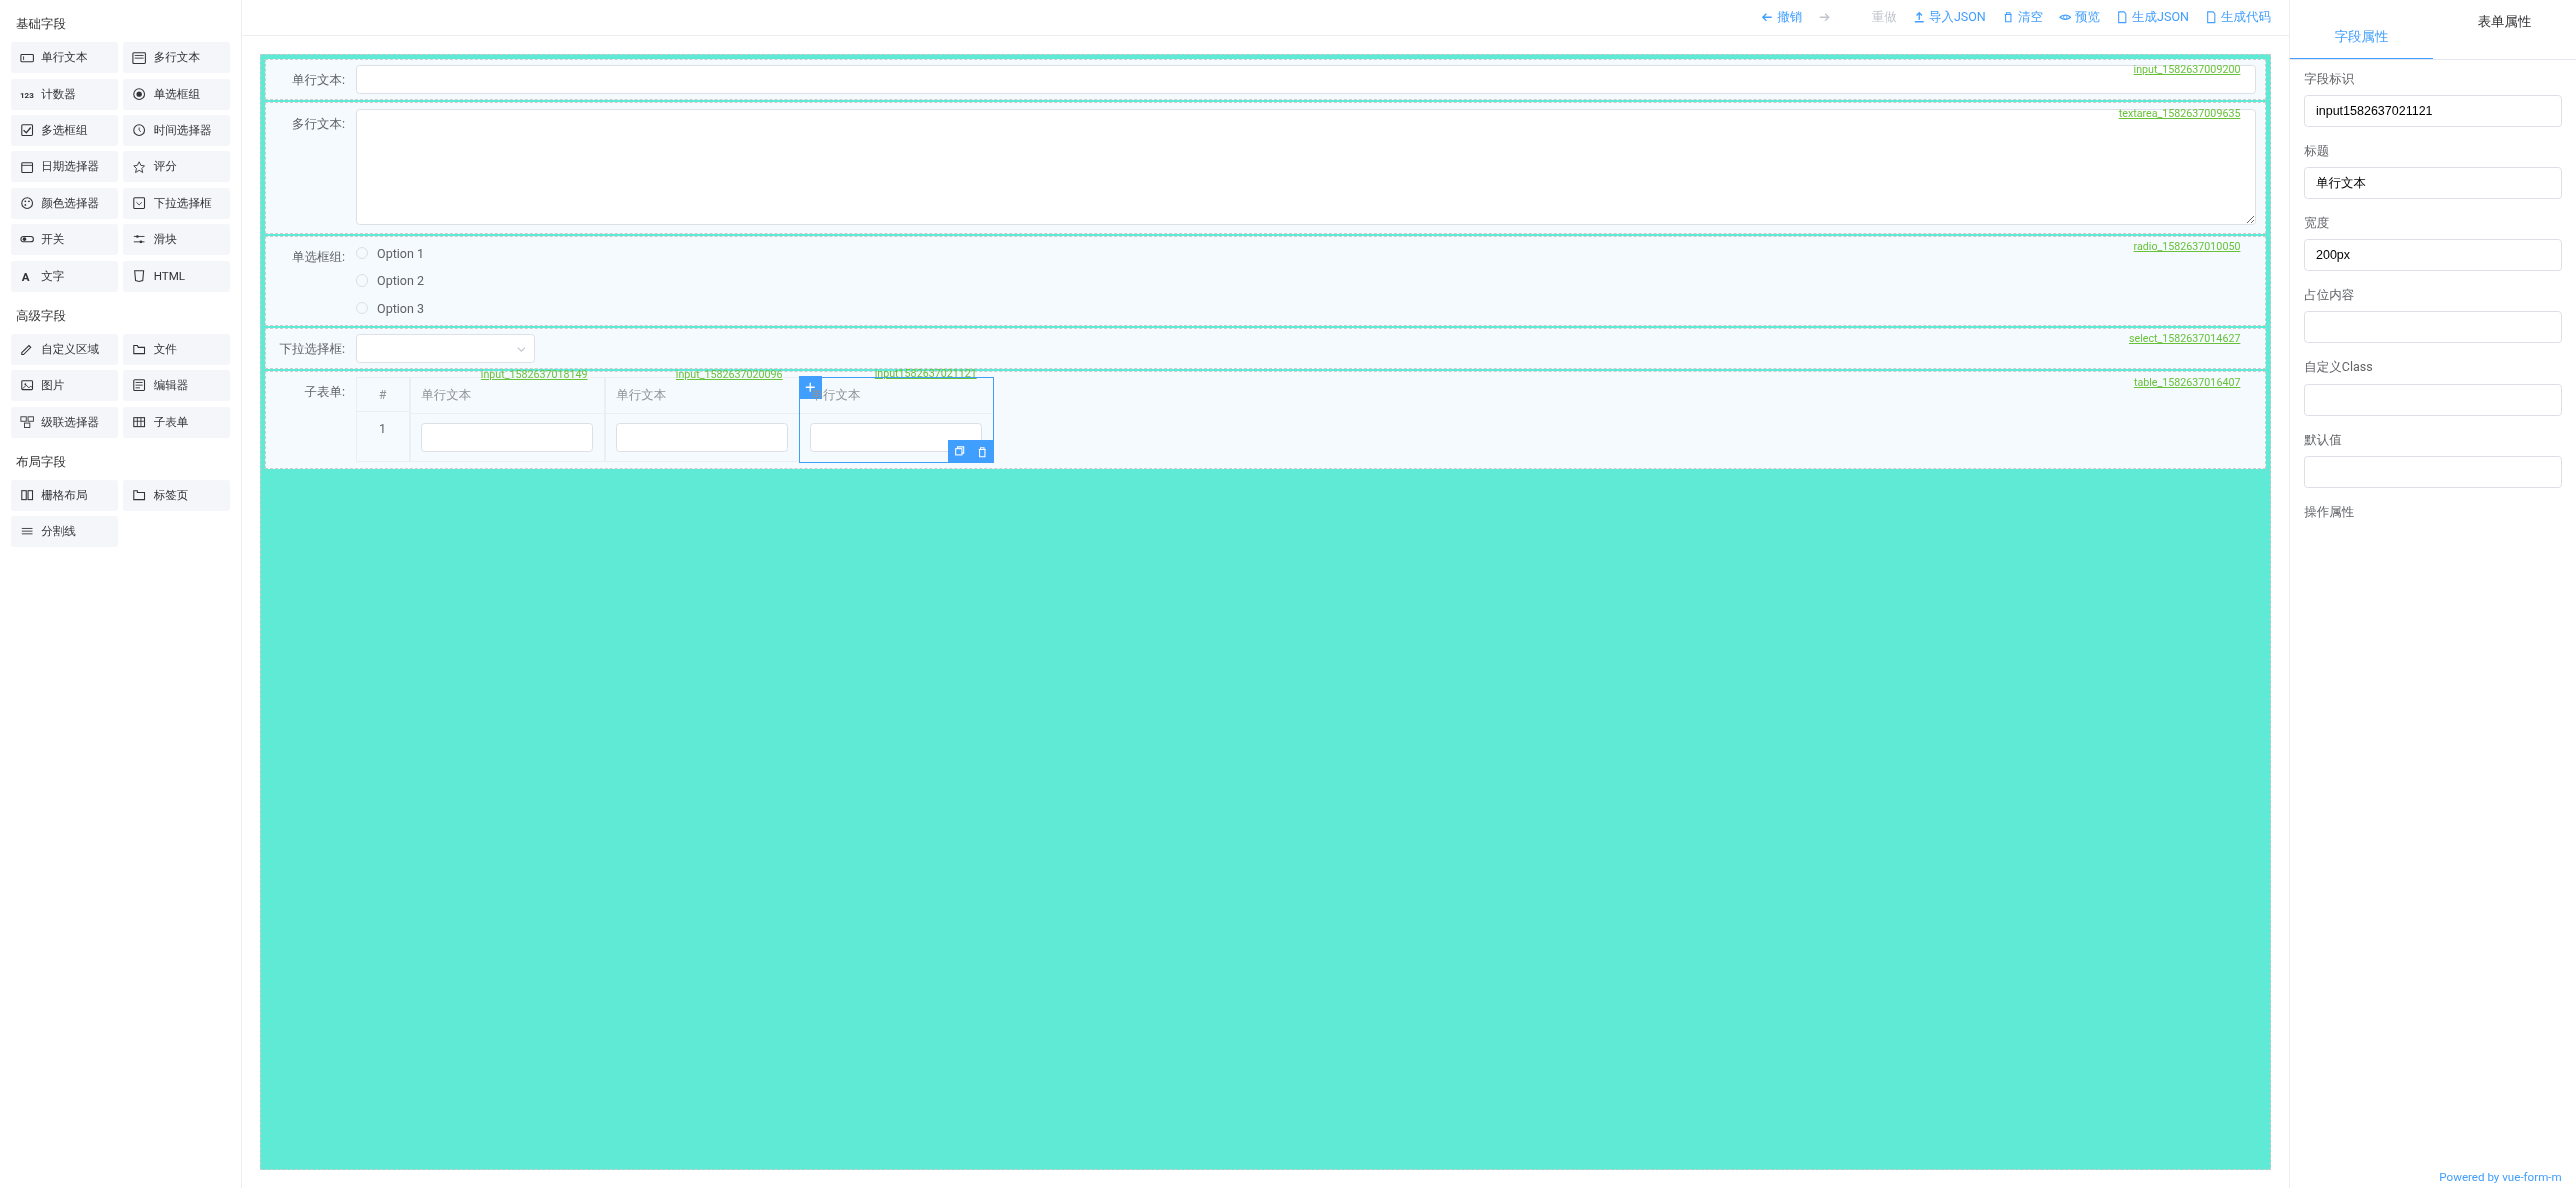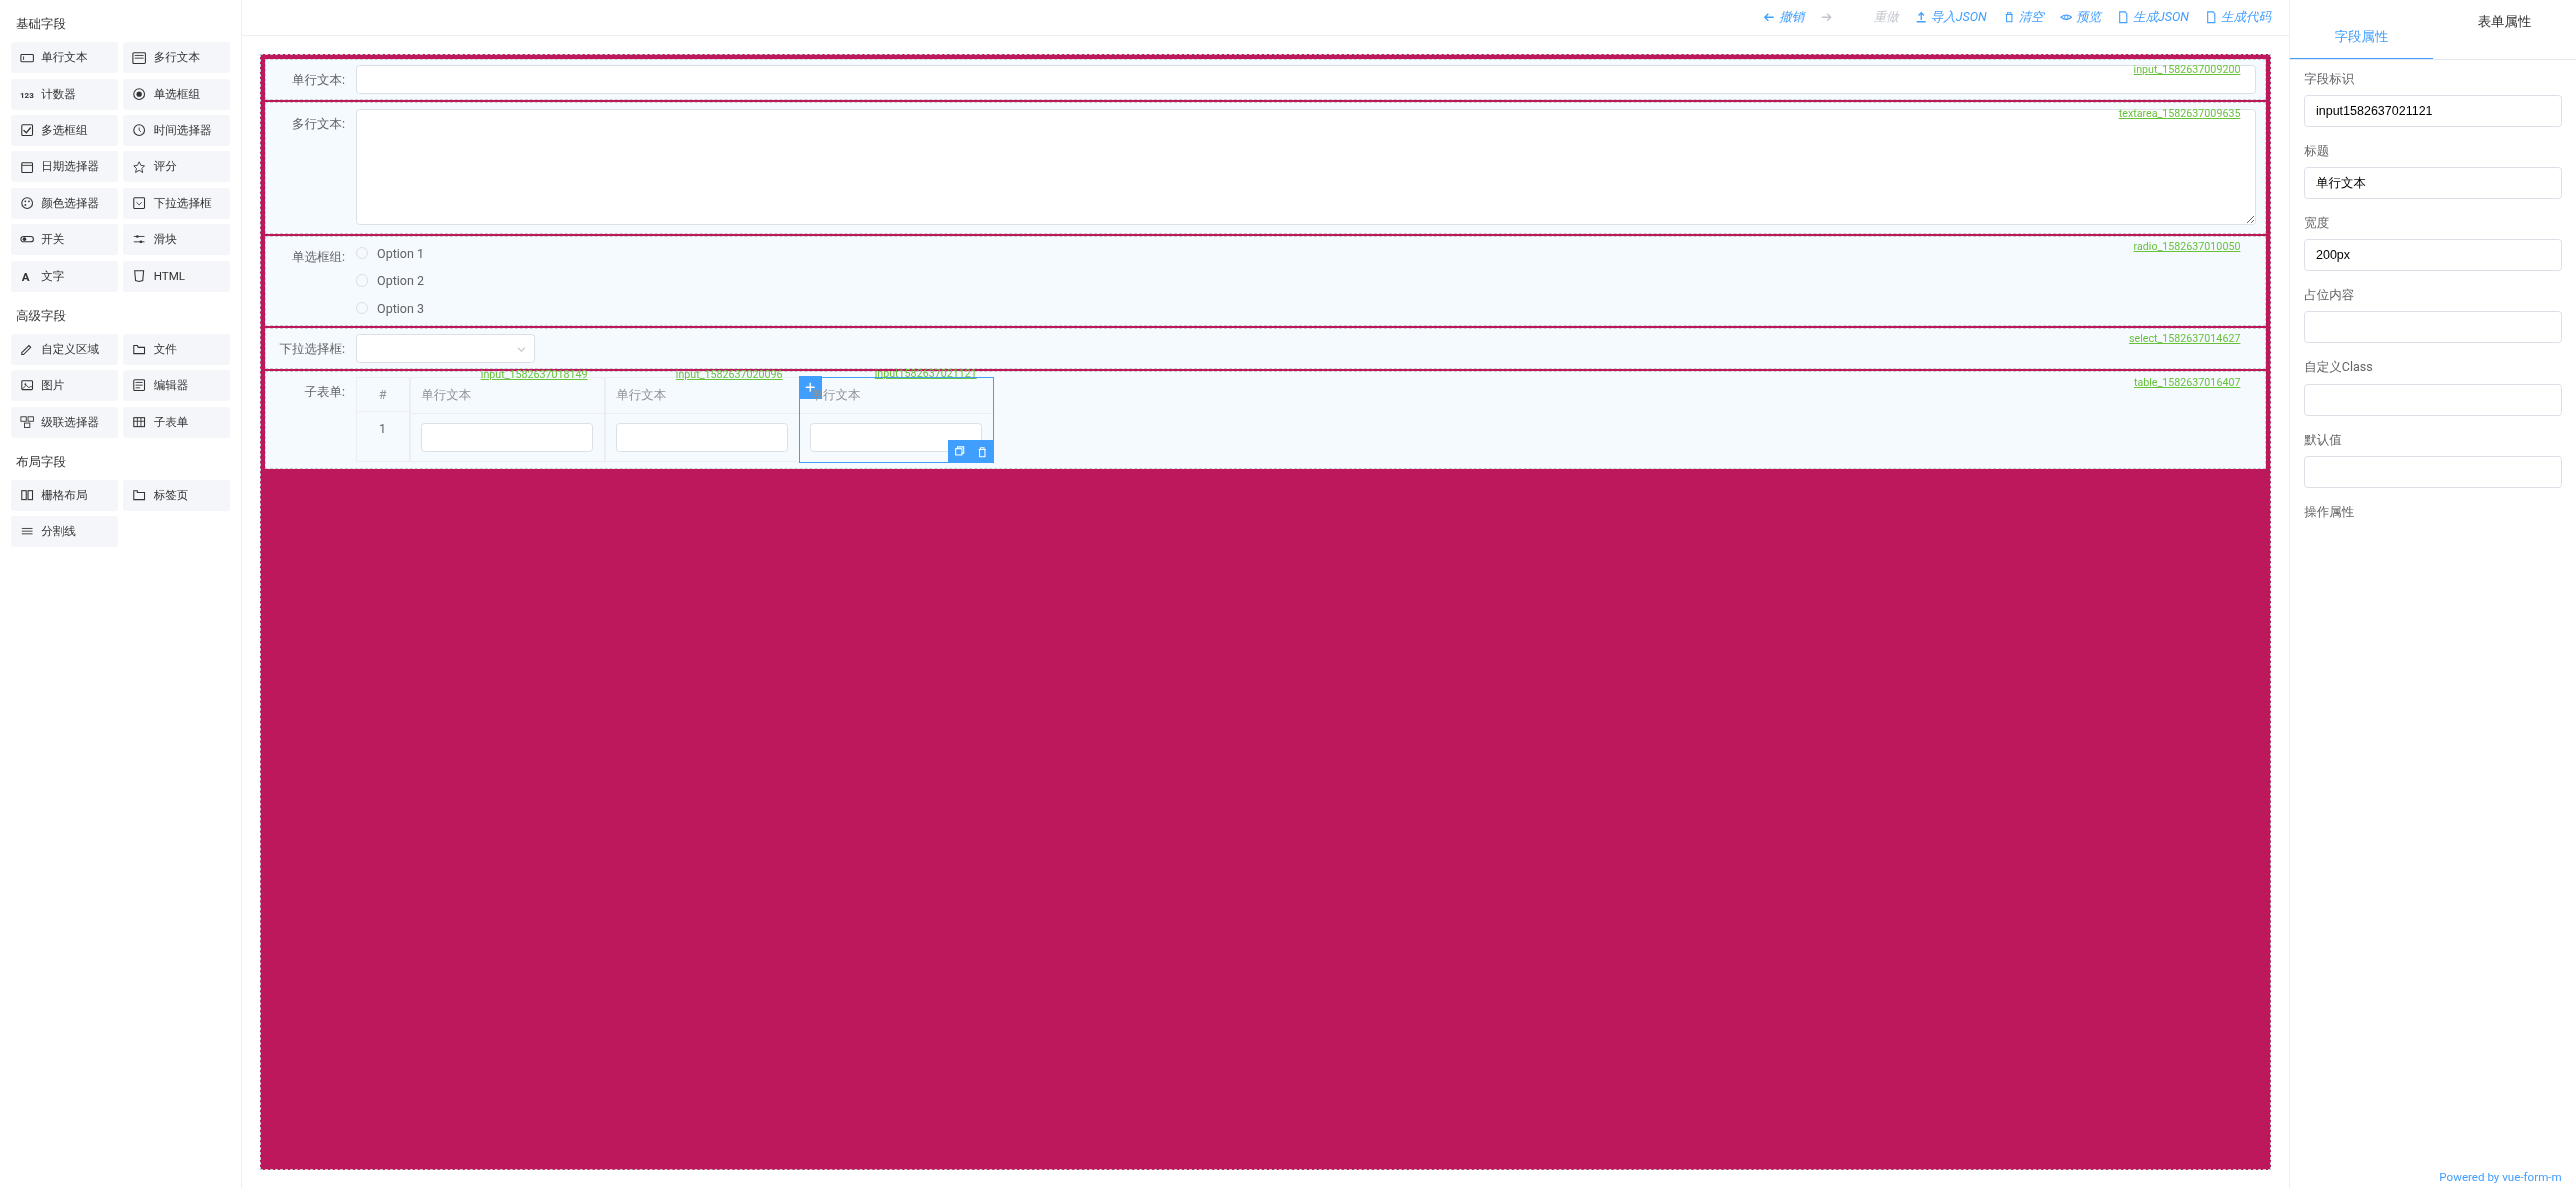--- a/index.html
+++ b/index.html
@@ -9,27 +9,27 @@
     
     
     .sidebar { width: 242px; padding: 7.2px 10.7px; border-right: 0.9px solid #eee; overflow-y: auto; }
     .section-title { font-size: 12.5px; color: #333; padding: 9px 5.4px; font-weight: normal; }
     .field-grid { display: grid; grid-template-columns: 1fr 1fr; gap: 5.4px; margin-bottom: 7.2px; }
     .field-item { display: flex; align-items: center; gap: 7.2px; padding: 8px 9px; background: #f4f6fa; border-radius: 2.7px; cursor: move; font-size: 11.6px; color: #333; }
     .field-icon { width: 14.3px; height: 14.3px; display: inline-flex; align-items: center; justify-content: center; }
     
     
     .center { flex: 1; display: flex; flex-direction: column; border-right: 0.9px solid #eee; }
-    .toolbar { display: flex; justify-content: flex-end; gap: 16px; padding: 9px 18px; border-bottom: 0.9px solid #eee; font-style: italic; }
+    .toolbar { display: flex; justify-content: flex-end; gap: 16px; padding: 9px 18px; border-bottom: 0.9px solid #eee; }
     .toolbar-btn { display: flex; align-items: center; gap: 3.6px; color: #409eff; cursor: pointer; font-size: 12.5px; }
     .toolbar-btn.disabled { color: #c0c4cc; cursor: not-allowed; gap: 41px; }
     .toolbar-icon { width: 12.5px; height: 12.5px; display: inline-flex; }
     
     .canvas { flex: 1; padding: 18px; overflow-y: auto; }
-    .canvas-inner { border: 0.9px dashed #ccc; background: #be185d; padding: 3.6px; min-height: 100%; }
+    .canvas-inner { border: 0.9px dashed #ccc; background: #5eead4; padding: 3.6px; min-height: 100%; }
     
     .form-row { display: flex; padding: 5.4px 9px; border: 0.9px dashed #ccc; margin-bottom: 1.8px; position: relative; background: #f5fafe; }
     .form-label { width: 81px; text-align: right; padding-right: 10.7px; color: #606266; font-size: 12.5px; line-height: 29px; }
     .form-control { flex: 1; position: relative; }
     .field-id { position: absolute; top: -1.8px; right: 16px; font-size: 10.7px; color: #67c23a; z-index: 10; text-decoration: underline; }
     
     .el-input { width: 100%; height: 29px; padding: 0 10.7px; border: 0.9px solid #dcdfe6; border-radius: 3.6px; font-size: 12.5px; color: #606266; background: #fff; }
     .el-textarea { width: 100%; min-height: 116px; padding: 7.2px 10.7px; border: 0.9px solid #dcdfe6; border-radius: 3.6px; font-size: 12.5px; resize: vertical; background: #fff; }
     .el-select { width: 179px; height: 29px; border: 0.9px solid #dcdfe6; border-radius: 3.6px; display: flex; align-items: center; justify-content: flex-end; padding: 0 7.2px; background: #fff; }
     

